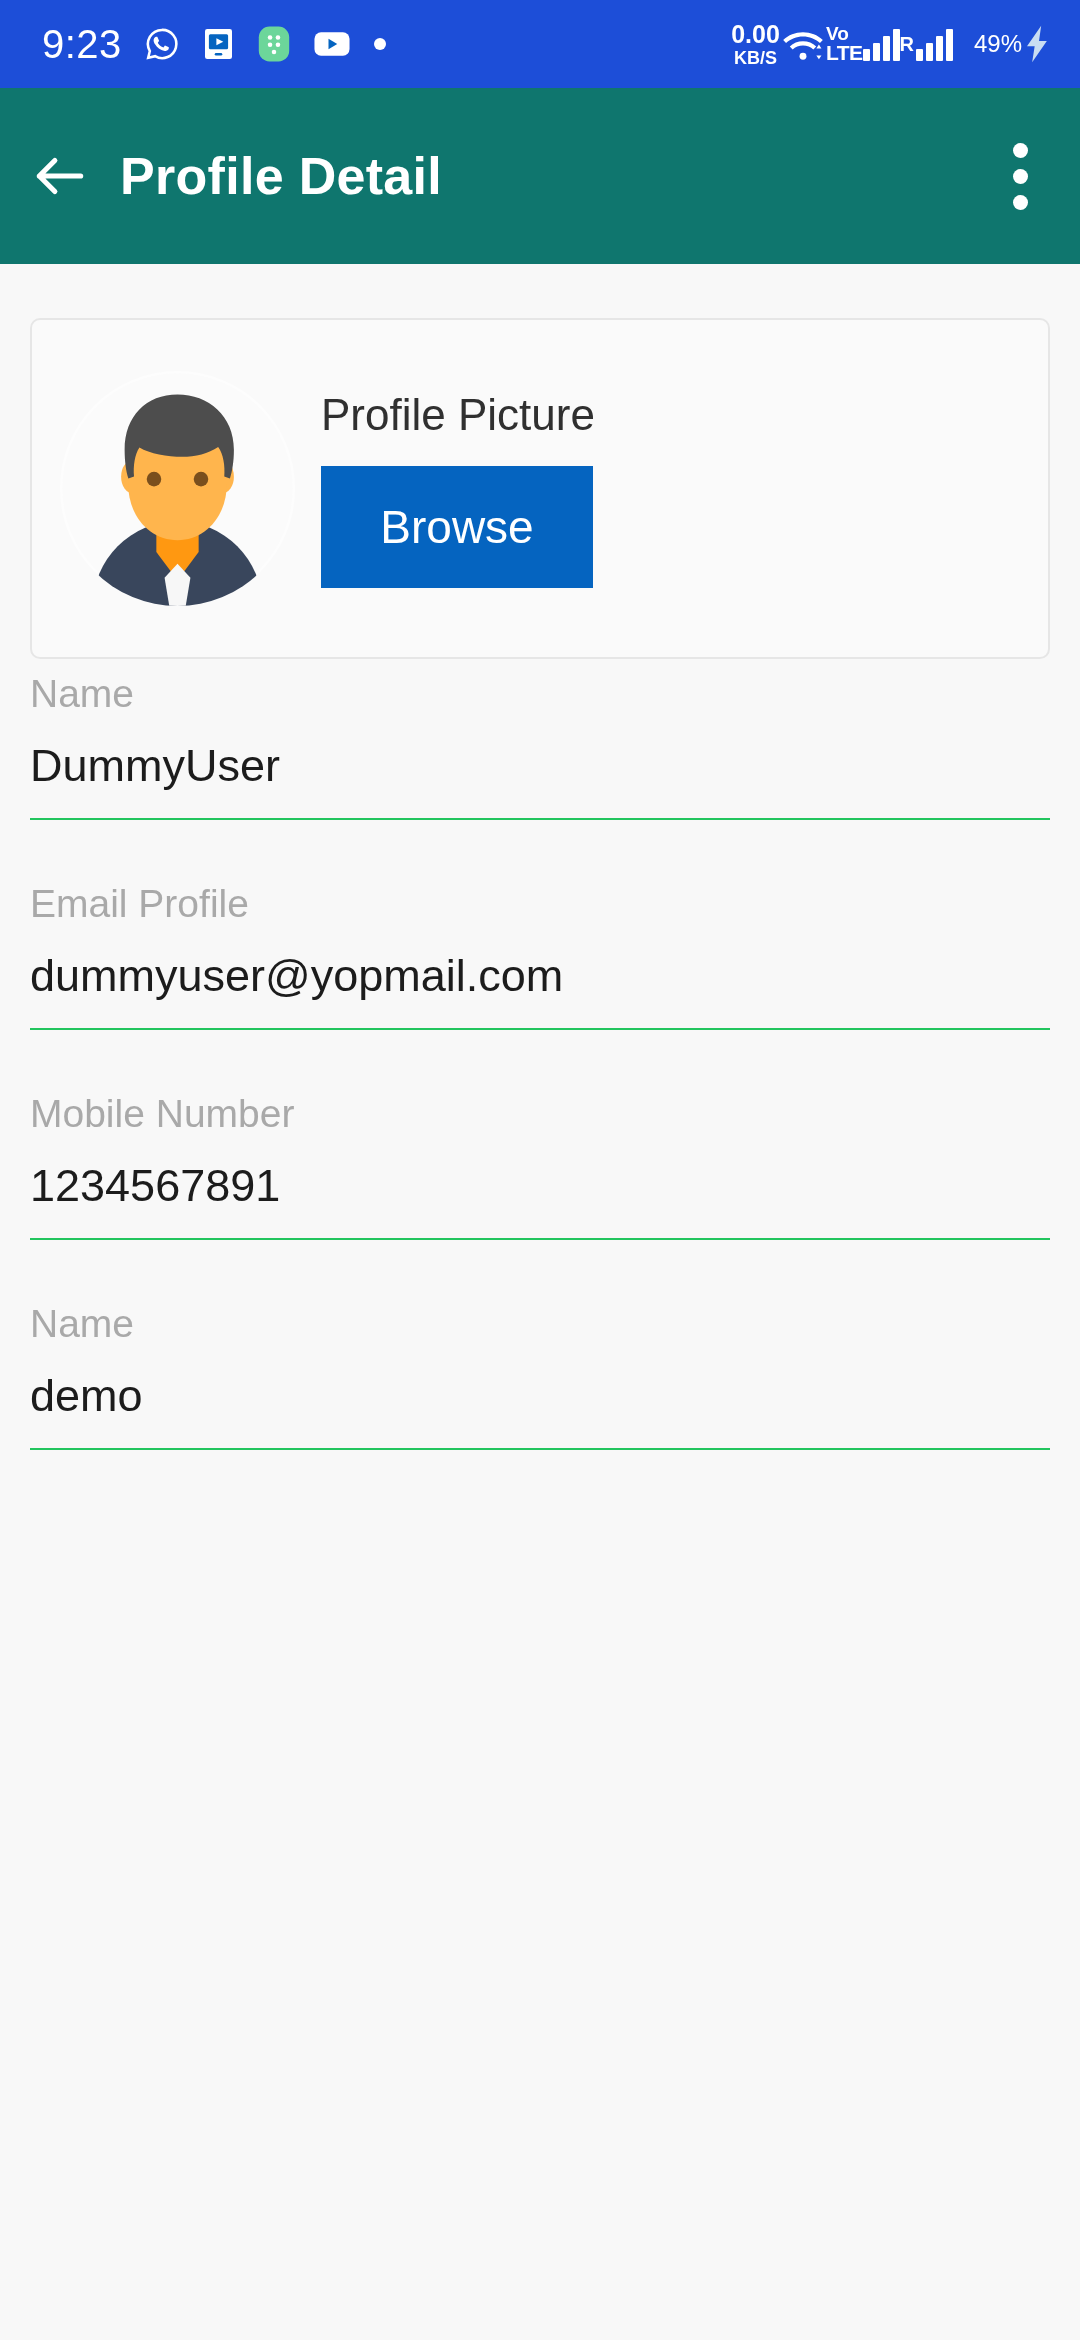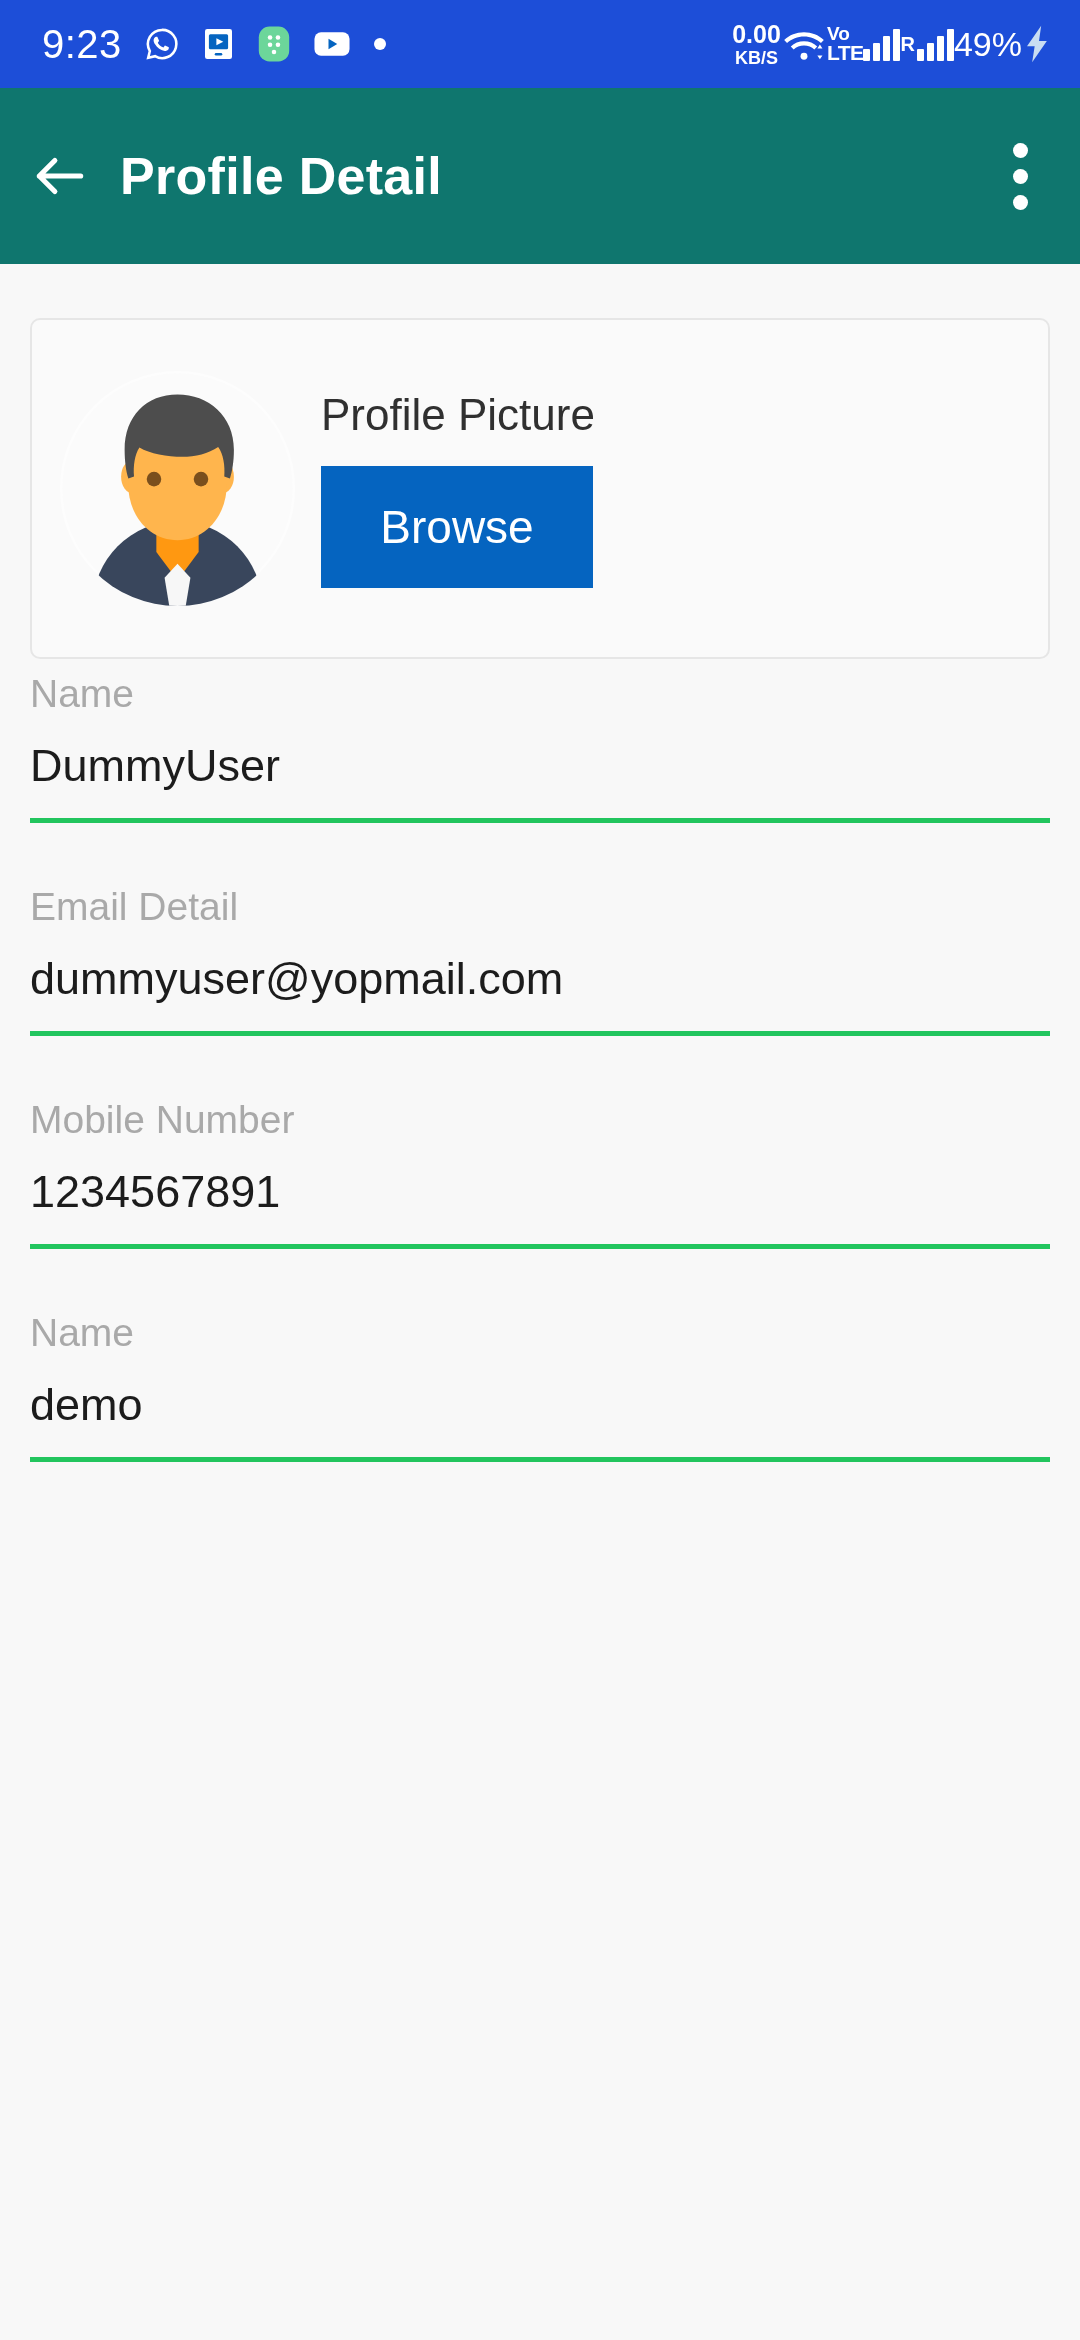--- a/index.html
+++ b/index.html
@@ -29,21 +29,21 @@
   .netspeed .v { font-size:25px; font-weight:bold; }
   .netspeed .u { font-size:18px; font-weight:bold; margin-top:2px; }
 
   .volte { display:flex; flex-direction:column; align-items:flex-start; line-height:.95; font-weight:bold; }
   .volte .a { font-size:19px; }
   .volte .b { font-size:21px; letter-spacing:-.5px; }
 
   .bars { display:flex; align-items:flex-end; gap:3px; height:34px; }
   .bars i { display:block; width:7px; background:#ffffff; border-radius:1px; }
   .roam { font-size:20px; font-weight:bold; margin-right:2px; }
-  .batt { font-size:34px; letter-spacing:0; }
+  .batt { font-size:24px; letter-spacing:0;margin-left:21px; }
 
   
   .appbar {
     position:absolute; top:88px; left:0; width:1080px; height:176px;
     background:#0f766e; color:#fff;
     display:flex; align-items:center;
   }
   .back-btn { width:120px; display:flex; align-items:center; justify-content:center; }
   .appbar-title { font-size:52px; font-weight:bold; letter-spacing:.3px; }
   .overflow-btn {
@@ -72,21 +72,21 @@
     display:flex; align-items:center; justify-content:center;
   }
 
   
   .form { position:absolute; left:30px; top:672px; width:1020px; }
   .field { margin-bottom:62px; }
   .field:last-child { margin-bottom:0; }
   .field-label { font-size:39px; color:#a9a9a9; margin-bottom:24px; }
   .field-value {
     font-size:45px; color:#1c1c1c;
-    padding-bottom:26px; border-bottom:5px solid #22c55e;
+    padding-bottom:26px; border-bottom:2px solid #22c55e;
   }
 </style>
 </head>
 <body>
 
 <div class="screen">
 
   <div class="statusbar">
     <div class="sb-left">
       <span class="sb-clock">9:23</span>
@@ -218,21 +218,21 @@
   </div>
 
   <div class="form">
 
     <div class="field">
       <div class="field-label">Name</div>
       <div class="field-value">DummyUser</div>
     </div>
 
     <div class="field">
-      <div class="field-label">Email Detail</div>
+      <div class="field-label">Email Profile</div>
       <div class="field-value">dummyuser@yopmail.com</div>
     </div>
 
     <div class="field">
       <div class="field-label">Mobile Number</div>
       <div class="field-value">1234567891</div>
     </div>
 
     <div class="field">
       <div class="field-label">Name</div>

